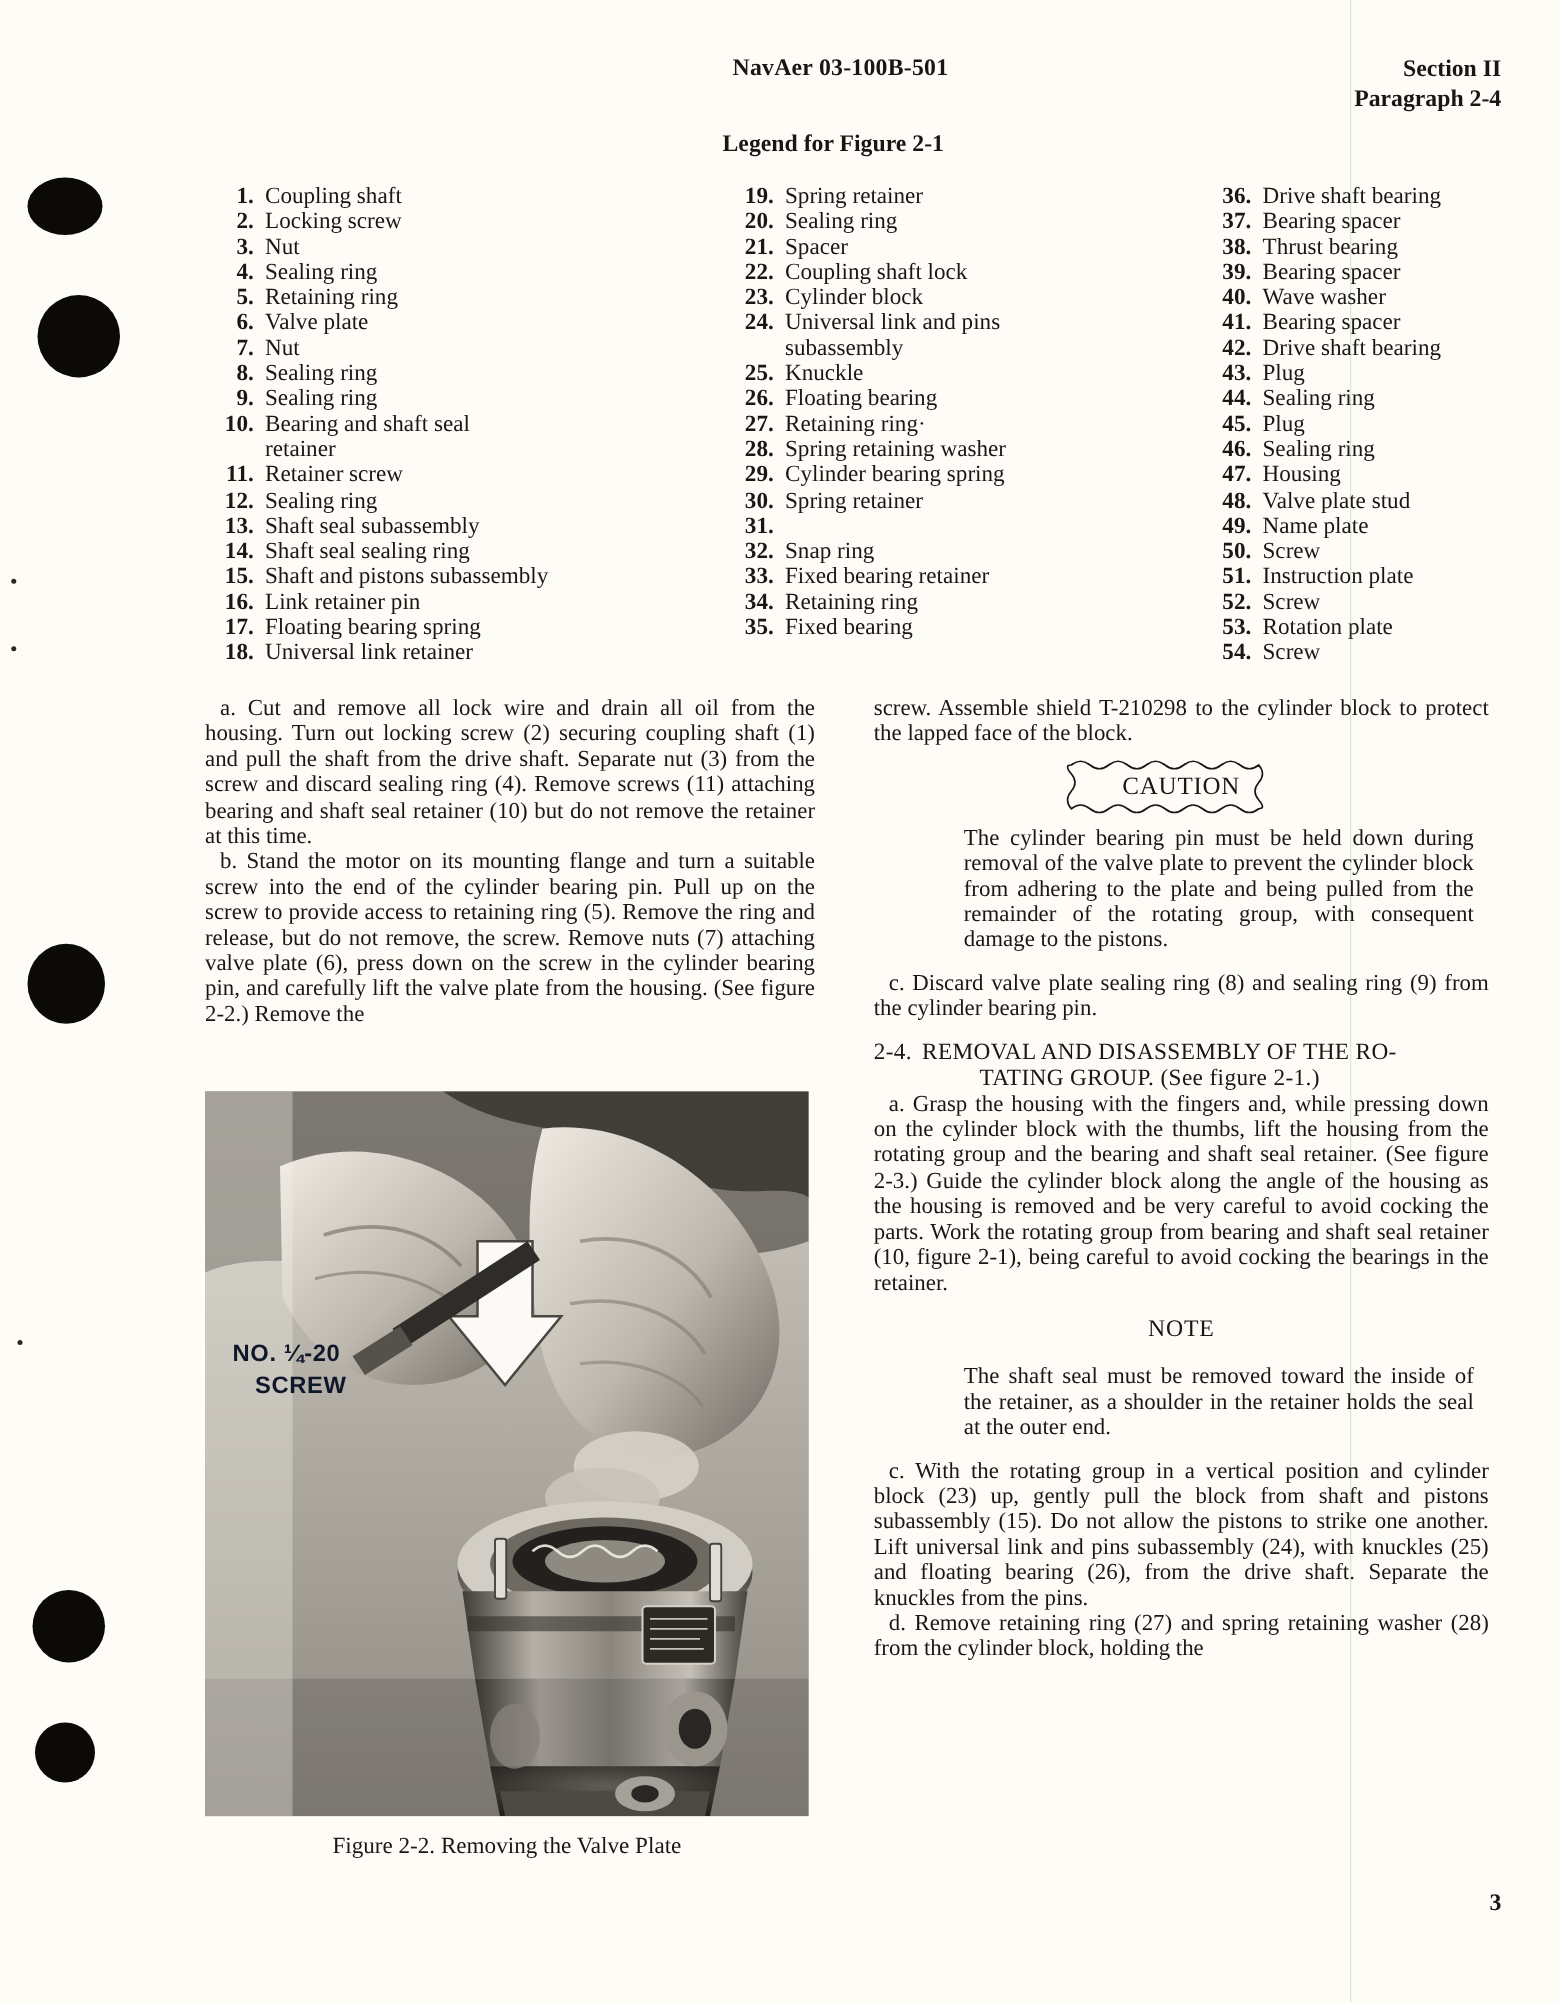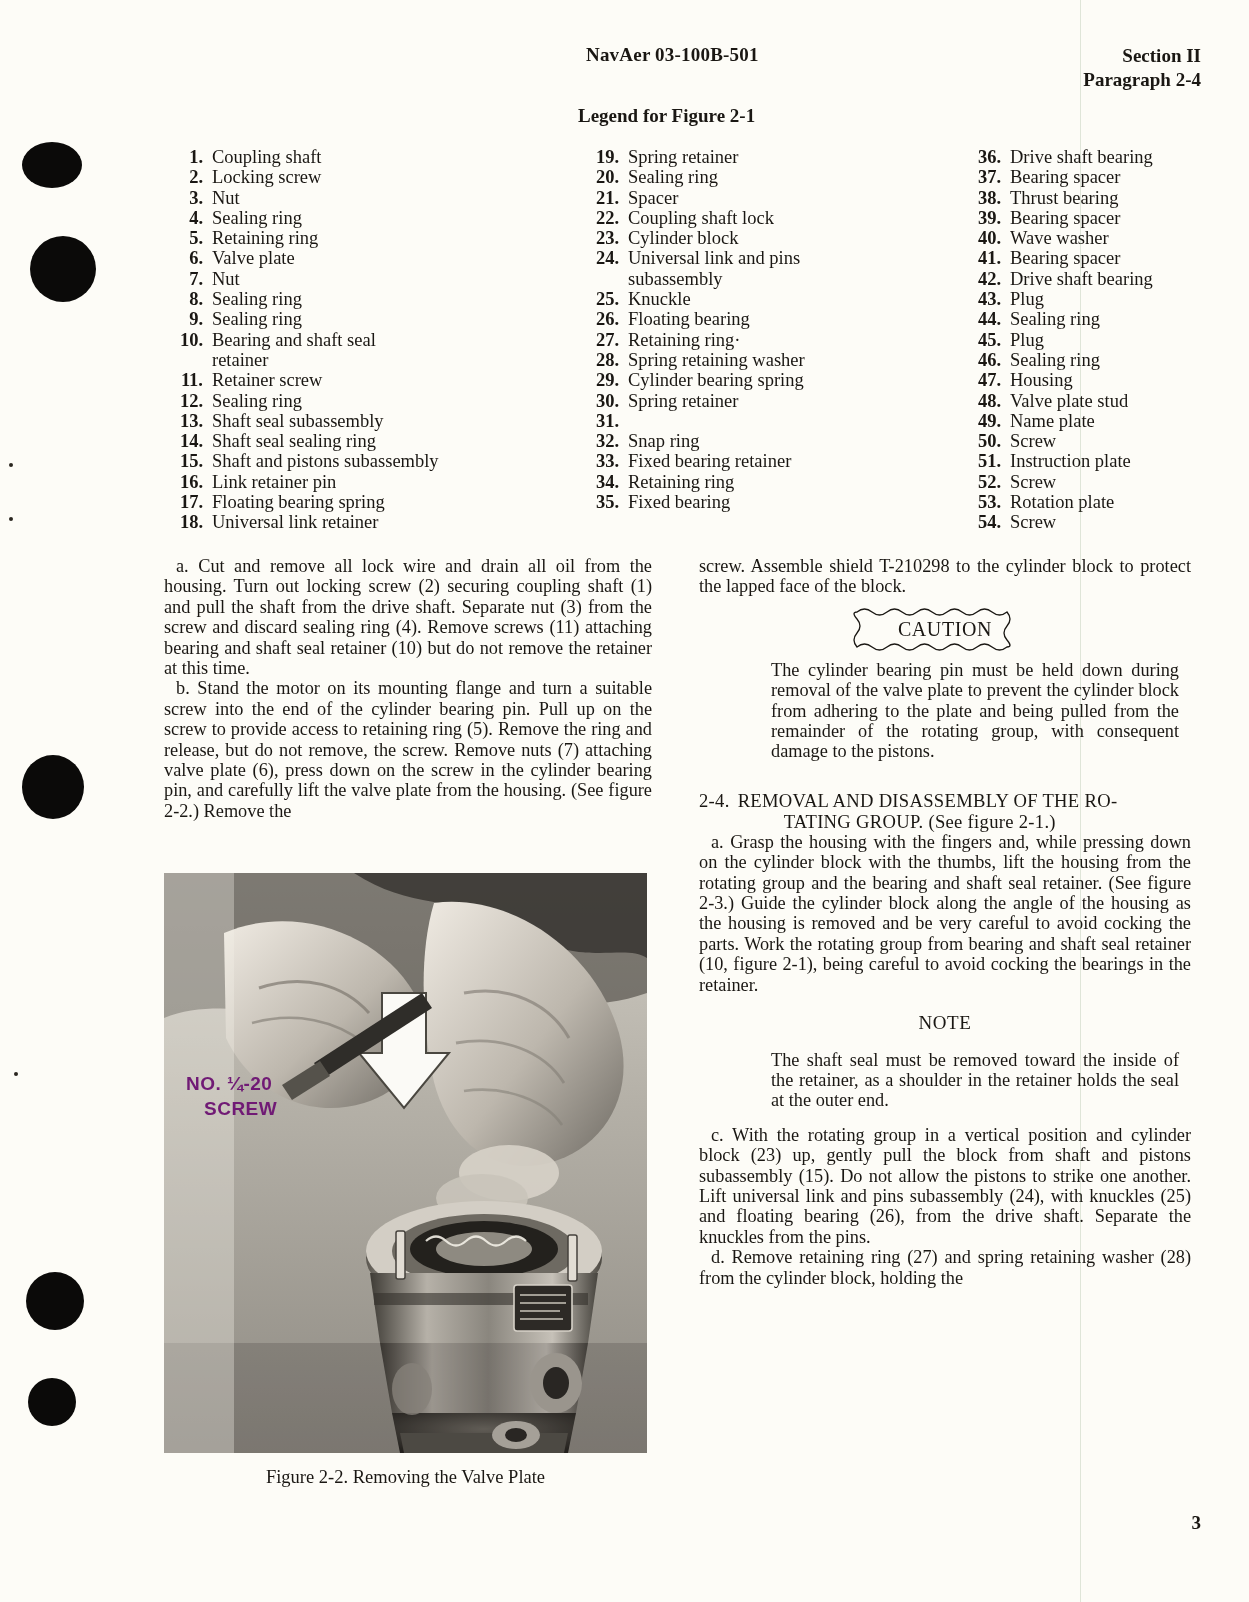--- a/index.html
+++ b/index.html
@@ -182,21 +182,21 @@
     background: #b8b4ac;
   }
   .photo svg { display: block; width: 100%; height: 100%; }
   .photo-label {
     position: absolute;
     left: 22px;
     top: 198px;
     font-family: "Liberation Sans", sans-serif;
     font-size: 19px;
     font-weight: bold;
-    color: #701a75;
+    color: #0f172a;
     line-height: 25px;
     letter-spacing: 0.5px;
     z-index: 3;
   }
   .photo-label .l2 { display: block; padding-left: 18px; }
   .fig-cap {
     margin-top: 14px;
     text-align: center;
     font-size: 18.5px;
   }
@@ -582,20 +582,21 @@
         </svg>
         <div class="caution-label">CAUTION</div>
       </div>
     </div>
 
     <div class="indent-block">
       <p>The cylinder bearing pin must be held down during removal of the valve plate to prevent the cylinder block from adhering to the plate and being pulled from the remainder of the rotating group, with consequent damage to the pistons.</p>
     </div>
 
     <div class="gap"></div>
+    <p class="ind">c. Discard valve plate sealing ring (8) and sealing ring (9) from the cylinder bearing pin.</p>
 
     <div class="gap"></div>
     <div class="sect-head">
       <div class="sect-num">2-4.</div>
       <div class="sect-body">
         <div class="sect-l1">REMOVAL AND DISASSEMBLY OF THE RO-</div>
         <div class="sect-l2">TATING GROUP.  (See figure 2-1.)</div>
       </div>
     </div>
 

